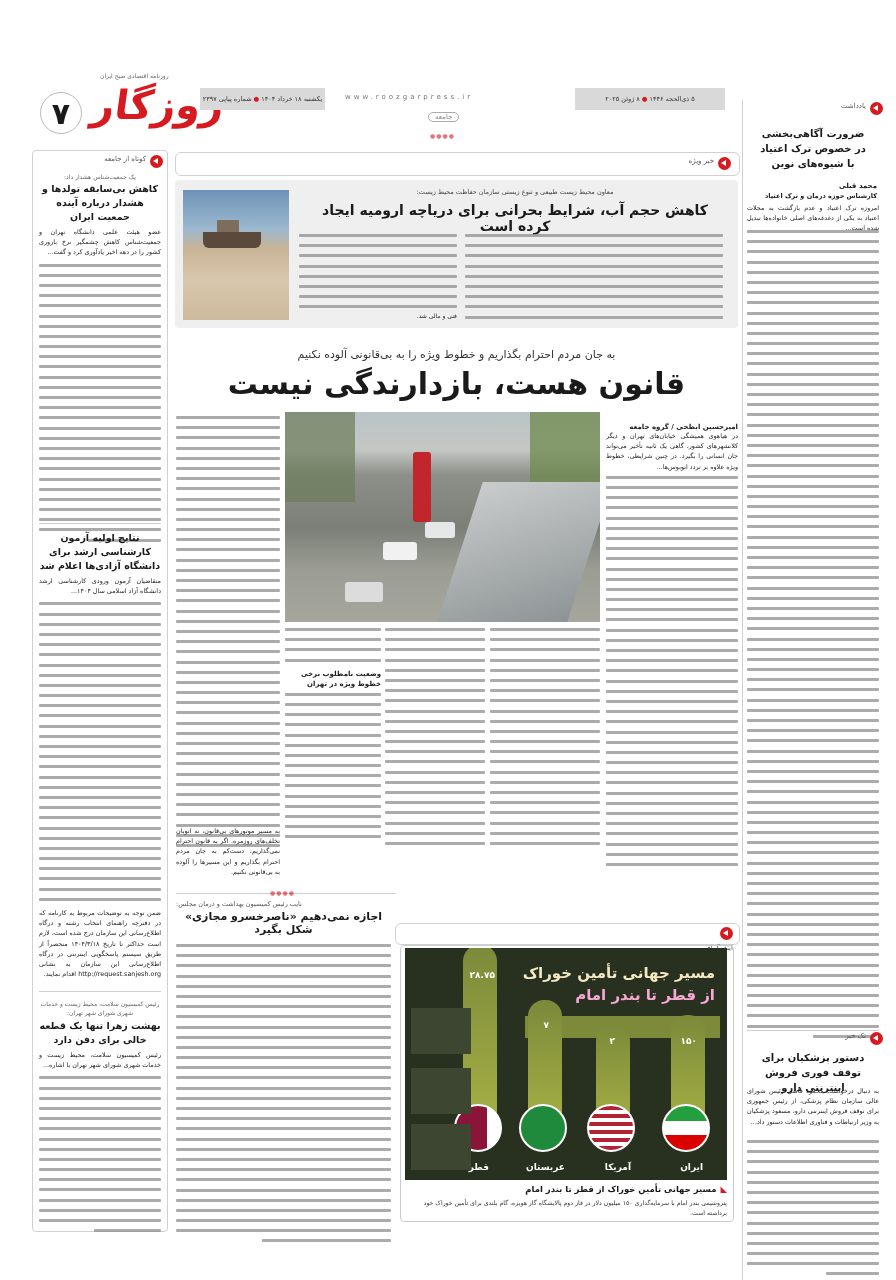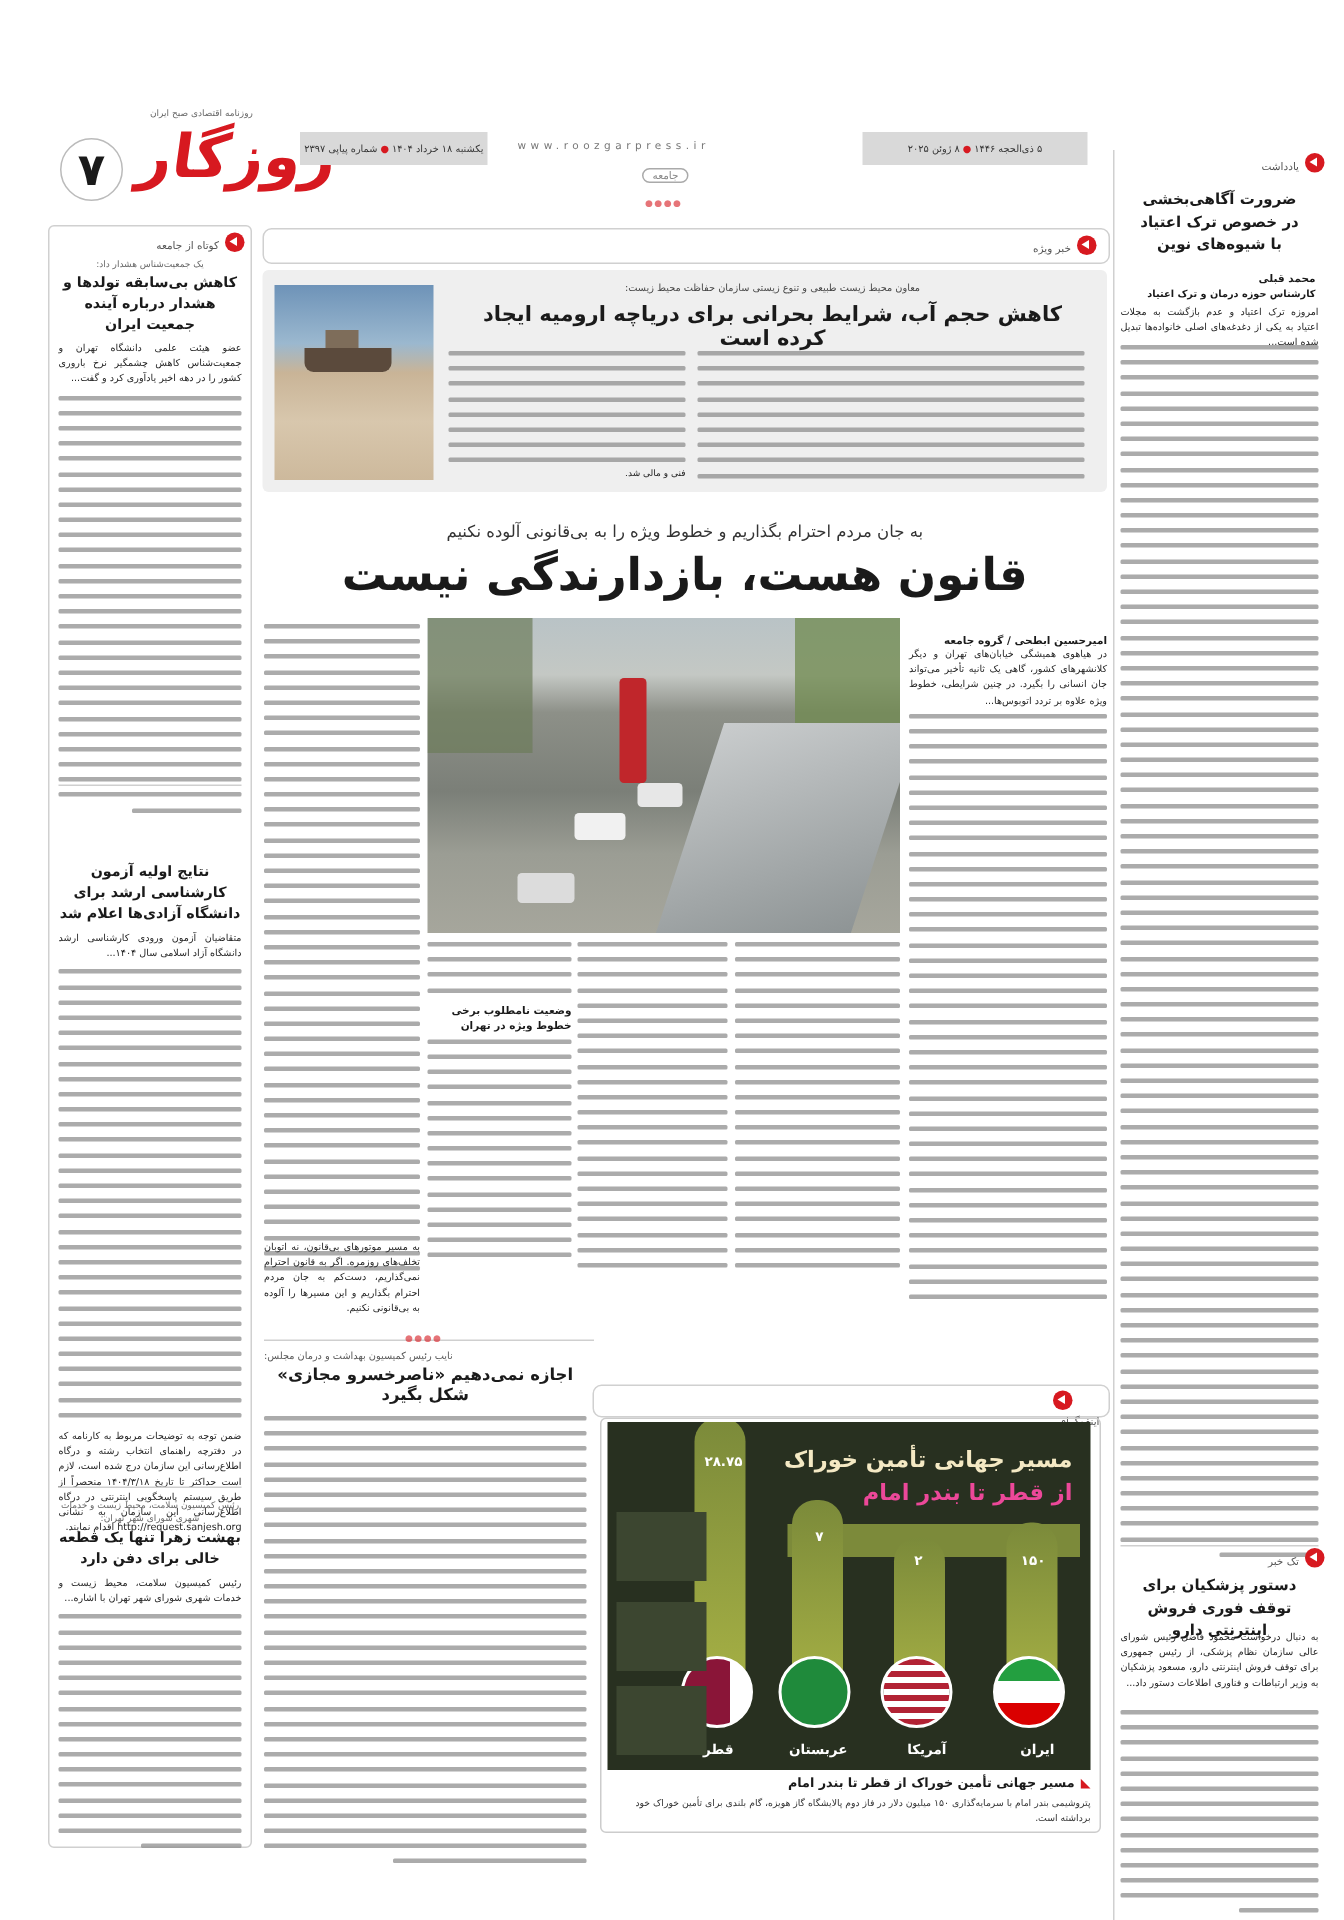--- a/index.html
+++ b/index.html
@@ -3,21 +3,21 @@
 <meta charset="utf-8">
 <style>
   html, body { margin:0; padding:0; }
   body { width:896px; height:1280px; background:#ffffff; position:relative; overflow:hidden;
          font-family:"DejaVu Sans", sans-serif; color:#1a1a1a; direction:rtl; }
   .abs { position:absolute; }
   .red { color:#d71920; }
   .body-text { font-size:6.4px; line-height:10.2px; text-align:justify; color:#222; }
   .filler { display:block; }
   .filler span { display:block; height:3px; background:#8f8f8f; margin:0 0 7.2px 0; border-radius:1px; opacity:.75; }
-  .sec-badge { display:flex; align-items:flex-end; gap:4px; font-size:7px; color:#555; }
+  .sec-badge { display:flex; align-items:flex-start; gap:4px; font-size:7px; color:#555; }
   .sec-dot { width:13px; height:13px; border-radius:50%; background:#d71920; position:relative; flex:0 0 13px; }
   .sec-dot::after { content:""; position:absolute; left:3px; top:3px; width:0; height:0;
        border-top:3.5px solid transparent; border-bottom:3.5px solid transparent; border-right:5px solid #fff; }
   .rule { background:#cfcfcf; }
   .hl-bold { font-weight:bold; text-align:center; }
   
   .mast-bar { background:#d9d9d9; height:22px; font-size:6.5px; display:flex; align-items:center; justify-content:center; color:#333; }
   .logo { font-family:"DejaVu Sans", sans-serif; font-weight:bold; color:#d71920; font-size:40px; letter-spacing:-2px; transform:skewX(-8deg); }
   .page-num { width:40px; height:40px; border-radius:50%; border:1px solid #bbb; background:#fff;
               display:flex; align-items:center; justify-content:center; font-size:30px; font-weight:bold; }
@@ -88,21 +88,21 @@
         <span></span>
         <span></span>
         <span></span>
         <span></span>
         <span style="width:60%"></span>
     </div>
   </div>
 
   <div class="abs rule" style="left:6px;top:372px;width:122px;height:1px;"></div>
 
-  <div class="abs" style="left:6px;top:380px;width:122px;margin-top:44px;">
+  <div class="abs" style="left:6px;top:380px;width:122px;">
     <div class="hl-bold" style="font-size:9.5px;line-height:14px;">نتایج اولیه آزمون کارشناسی ارشد برای دانشگاه آزادی‌ها اعلام شد</div>
     <div class="body-text" style="margin-top:3px;">متقاضیان آزمون ورودی کارشناسی ارشد دانشگاه آزاد اسلامی سال ۱۴۰۴...</div>
     <div class="filler" style="margin-top:6px;">
       <span></span>
         <span></span>
         <span></span>
         <span></span>
         <span></span>
         <span></span>
         <span></span>
@@ -418,21 +418,21 @@
 
 <div class="abs box" style="left:395px;top:923px;width:343px;height:20px;">
   <div class="abs sec-badge" style="right:6px;top:3px;flex-direction:column;">
     <span class="sec-dot"></span>
     <span>اینفوگرافی</span>
   </div>
 </div>
 <div class="abs" style="left:400px;top:945px;width:332px;height:275px;border:1px solid #ccc;border-radius:4px;"></div>
 <div class="abs infographic" style="left:405px;top:948px;width:322px;height:232px;">
   <div class="abs" style="right:12px;top:16px;font-size:15px;font-weight:bold;color:#f4e9c4;">مسیر جهانی تأمین خوراک</div>
-  <div class="abs" style="right:12px;top:38px;font-size:15px;font-weight:bold;color:#ec4899;">از قطر تا بندر امام</div>
+  <div class="abs" style="right:12px;top:38px;font-size:15px;font-weight:bold;color:#f9a8d4;">از قطر تا بندر امام</div>
   <div class="abs" style="left:120px;top:68px;width:195px;height:22px;background:#7c8a3a;"></div>
 
   <div class="bottle" style="right:22px;height:120px;"></div>
   <div class="abs" style="right:30px;top:88px;font-size:9px;font-weight:bold;color:#fff;">۱۵۰</div>
   <div class="flag" style="right:17px;bottom:28px;background:linear-gradient(180deg,#239f40 0 33%,#fff 33% 66%,#da0000 66%);"></div>
   <div class="abs" style="right:24px;bottom:8px;font-size:9px;font-weight:bold;color:#fff;">ایران</div>
 
   <div class="bottle" style="right:97px;height:110px;"></div>
   <div class="abs" style="right:112px;top:88px;font-size:9px;font-weight:bold;color:#fff;">۲</div>
   <div class="flag" style="right:92px;bottom:28px;background:repeating-linear-gradient(180deg,#b22234 0 4px,#fff 4px 8px);"></div>

